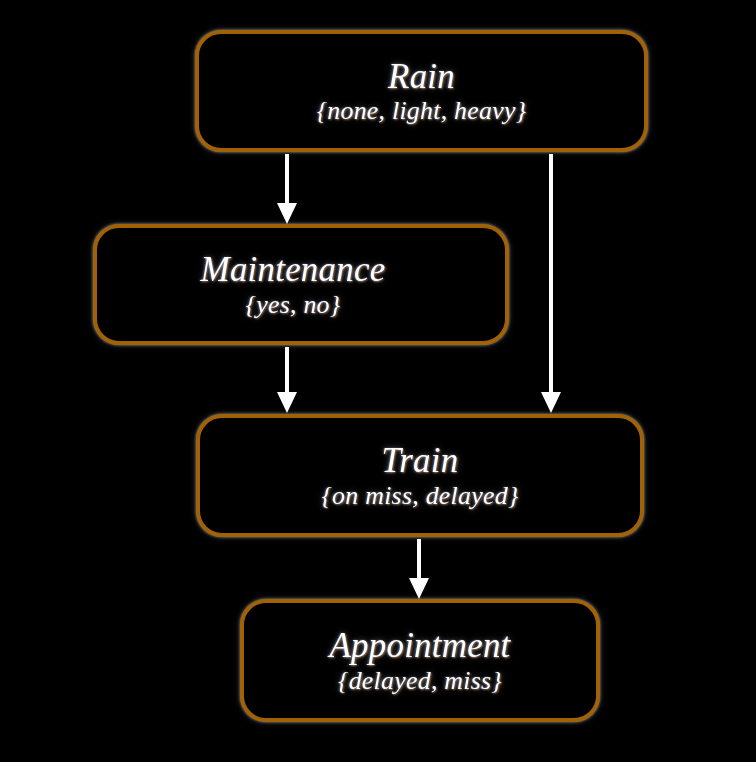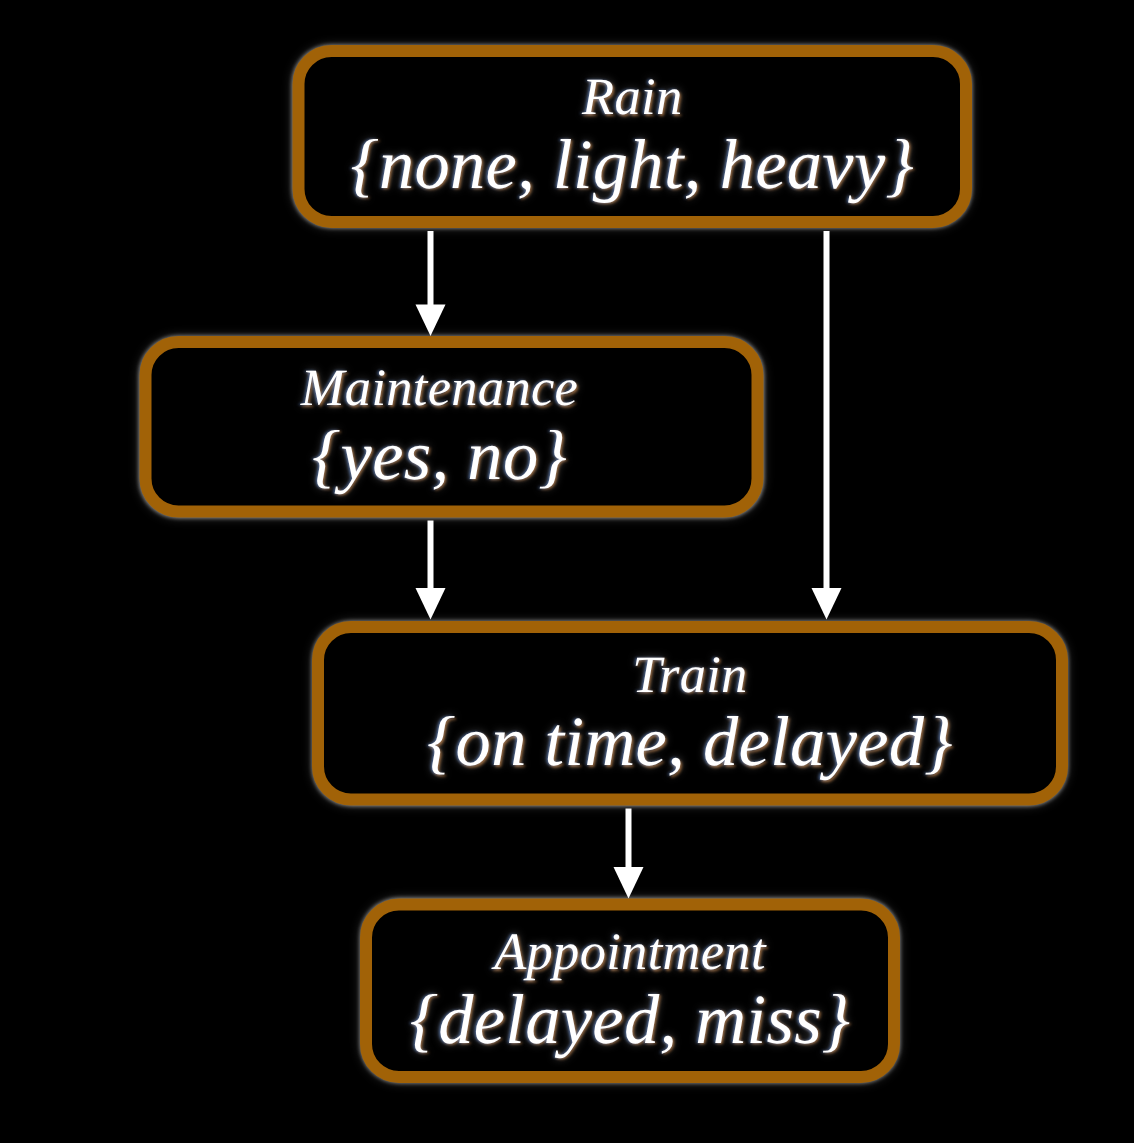--- a/index.html
+++ b/index.html
@@ -14,21 +14,21 @@
     height: 762px;
     background: #000000;
     overflow: hidden;
     font-family: "Liberation Serif", "DejaVu Serif", serif;
   }
 
   
   .node {
     position: absolute;
     box-sizing: border-box;
-    border: 8px solid #a16207;
+    border: 4px solid #a16207;
     border-radius: 26px;
     background: #000000;
     display: flex;
     flex-direction: column;
     align-items: center;
     justify-content: center;
     text-align: center;
     color: #ffffff;
     font-style: italic;
     line-height: 1.12;
@@ -38,31 +38,31 @@
   }
   .node .name {
     font-size: 35px;
     letter-spacing: 0.2px;
     
     text-shadow: -1px 0 2px rgba(120,170,255,0.50),
                   1px 1px 2px rgba(255,170,90,0.55),
                   0 0 6px rgba(255,255,255,0.35);
   }
   .node .states {
-    font-size: 47px;
+    font-size: 26px;
     letter-spacing: 0.2px;
     text-shadow: -1px 0 2px rgba(120,170,255,0.50),
                   1px 1px 2px rgba(255,170,90,0.55),
                   0 0 6px rgba(255,255,255,0.35);
   }
 
   
   #node-rain        { left: 195px; top:  30px; width: 453px; height: 122px; }
   #node-maintenance { left:  93px; top: 224px; width: 416px; height: 121px; }
-  #node-train       { left: 208px; top: 414px; width: 504px; height: 123px; }
+  #node-train       { left: 196px; top: 414px; width: 448px; height: 123px; }
   #node-appointment { left: 240px; top: 599px; width: 360px; height: 123px; }
 
   
   #node-maintenance .name,
   #node-maintenance .states { transform: translateX(-8px); }
 
   
   .edge { position: absolute; overflow: visible; }
   .edge line { stroke: #ffffff; stroke-width: 4; }
   .edge polygon { fill: #ffffff; }
@@ -97,21 +97,21 @@
     <span class="states">{none, light, heavy}</span>
   </div>
 
   <div class="node" id="node-maintenance">
     <span class="name">Maintenance</span>
     <span class="states">{yes, no}</span>
   </div>
 
   <div class="node" id="node-train">
     <span class="name">Train</span>
-    <span class="states">{on time, delayed}</span>
+    <span class="states">{on miss, delayed}</span>
   </div>
 
   <div class="node" id="node-appointment">
     <span class="name">Appointment</span>
     <span class="states">{delayed, miss}</span>
   </div>
 
 </div>
 
 </body></html>

